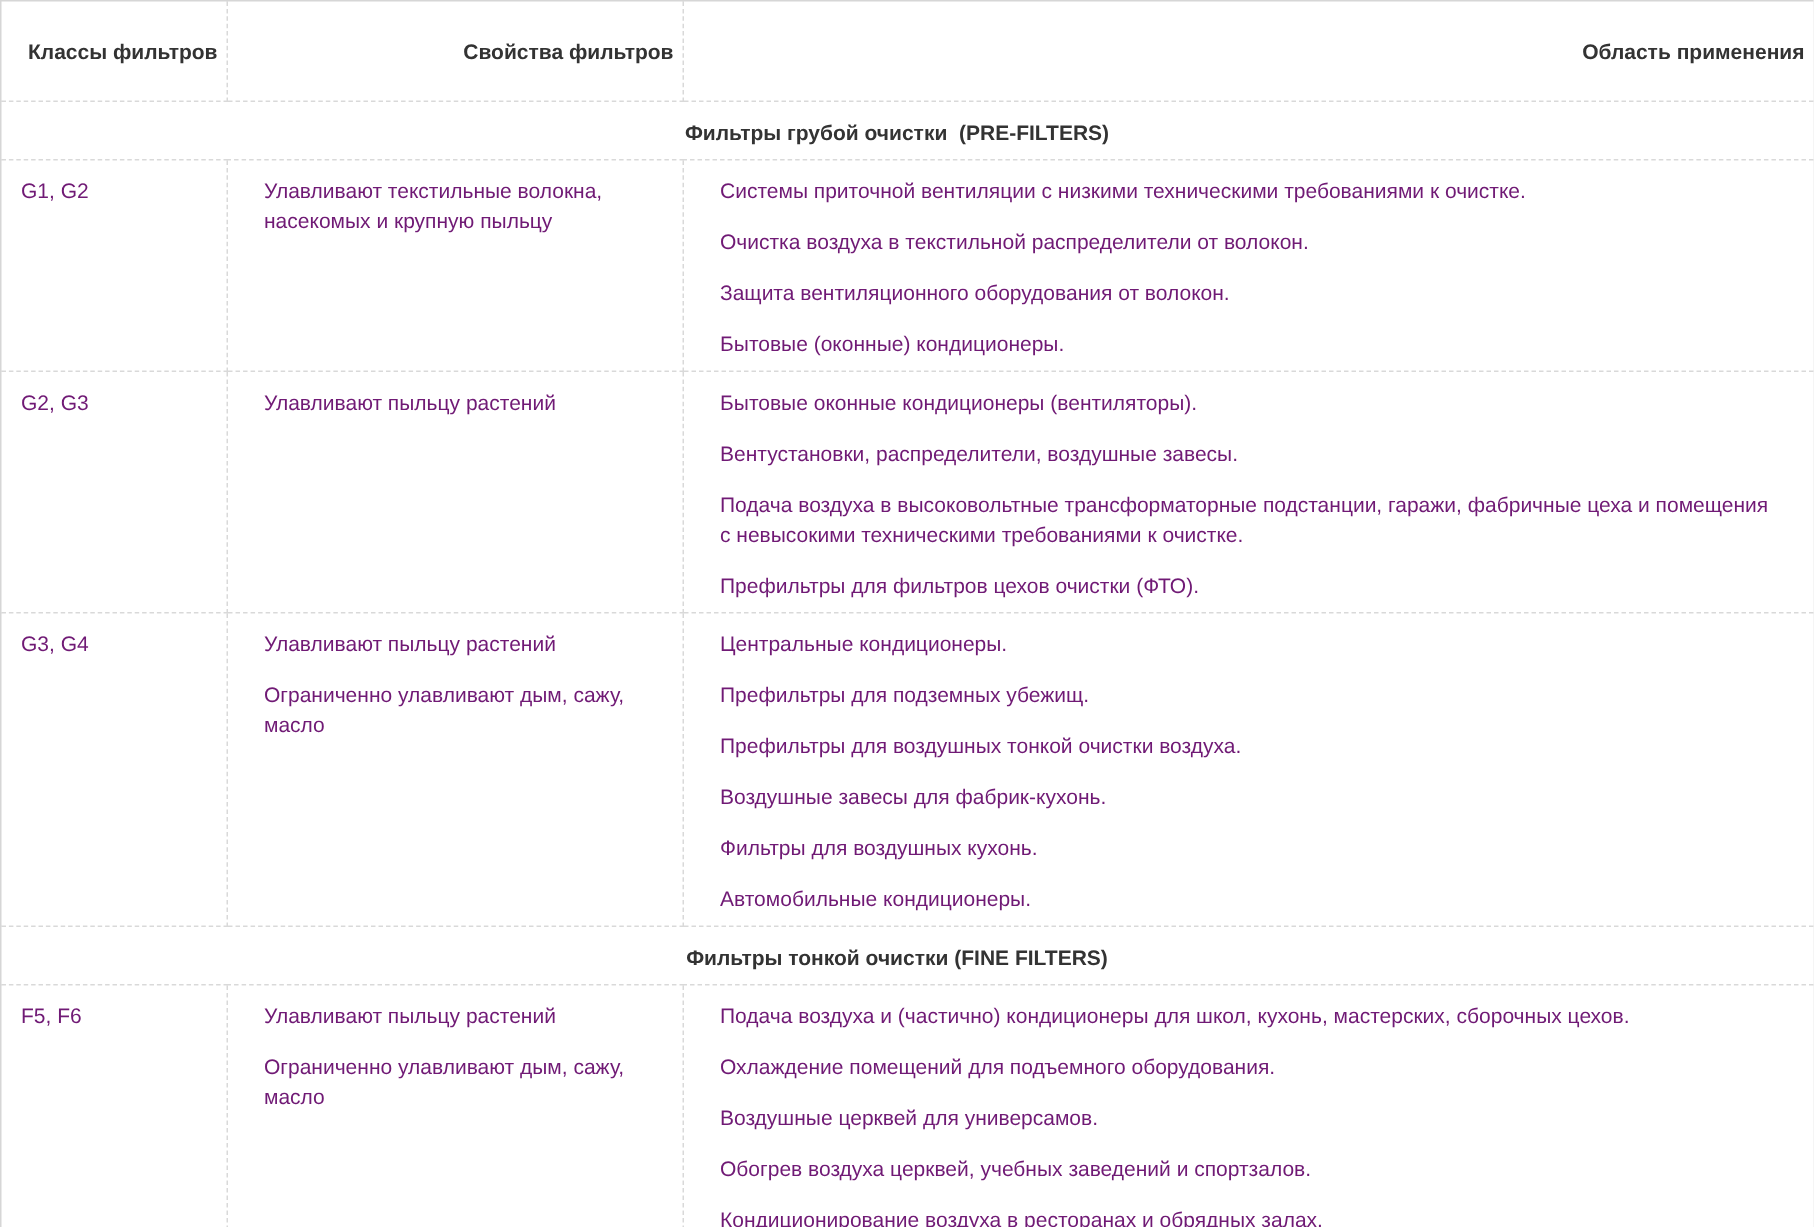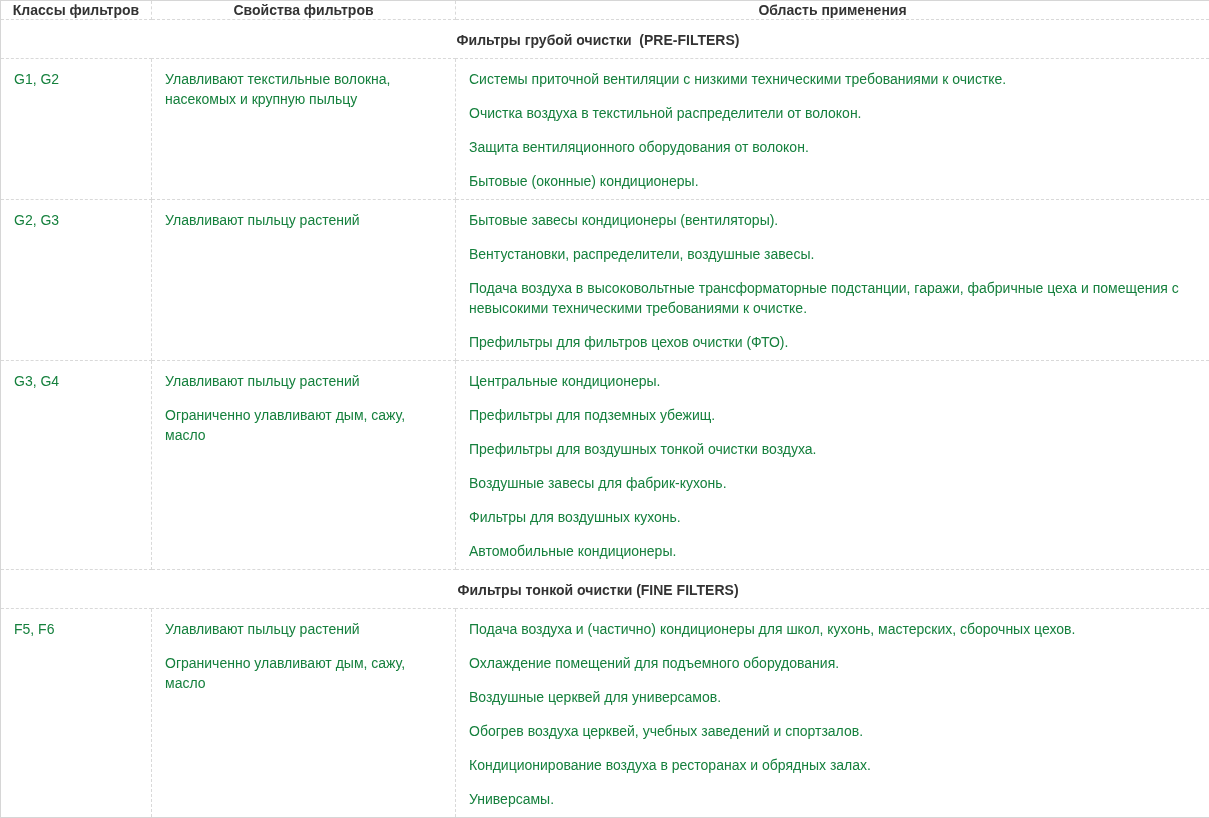--- a/index.html
+++ b/index.html
@@ -22,37 +22,37 @@
   table.filters td {
     border: 1px dashed #d9d9d9;
     vertical-align: top;
     font-size: 14px;
     line-height: 20px;
     padding: 10px 27px 8px 13px;
   }
   table.filters th {
     color: #333333;
     font-weight: bold;
-    text-align: center;
-    padding: 0 6px;
+    text-align: right;
+    padding: 24px 6px;
     line-height: 18px;
   }
   td.section-title {
     color: #333333;
     font-weight: bold;
     text-align: center;
     padding: 5px 6px 4px 6px;
     white-space: pre-wrap;
     line-height: 18px;
   }
   td.cell {
-    color: #15803d;
+    color: #701a75;
   }
   td.cell p {
-    margin: 0 0 14px 0;
+    margin: 0 0 14px 11px;
   }
   td.cell p:last-child {
     margin-bottom: 0;
   }
   col.c1 { width: 151px; }
   col.c2 { width: 304px; }
   col.c3 { width: 754px; }
 </style>
 </head>
 <body>
@@ -88,21 +88,21 @@
         <p>Бытовые (оконные) кондиционеры.</p>
       </td>
     </tr>
 
     <tr>
       <td class="cell">G2, G3</td>
       <td class="cell">
         <p>Улавливают пыльцу растений</p>
       </td>
       <td class="cell">
-        <p>Бытовые завесы кондиционеры (вентиляторы).</p>
+        <p>Бытовые оконные кондиционеры (вентиляторы).</p>
         <p>Вентустановки, распределители, воздушные завесы.</p>
         <p>Подача воздуха в высоковольтные трансформаторные подстанции, гаражи, фабричные цеха и помещения с невысокими техническими требованиями к очистке.</p>
         <p>Префильтры для фильтров цехов очистки (ФТО).</p>
       </td>
     </tr>
 
     <tr>
       <td class="cell">G3, G4</td>
       <td class="cell">
         <p>Улавливают пыльцу растений</p>

